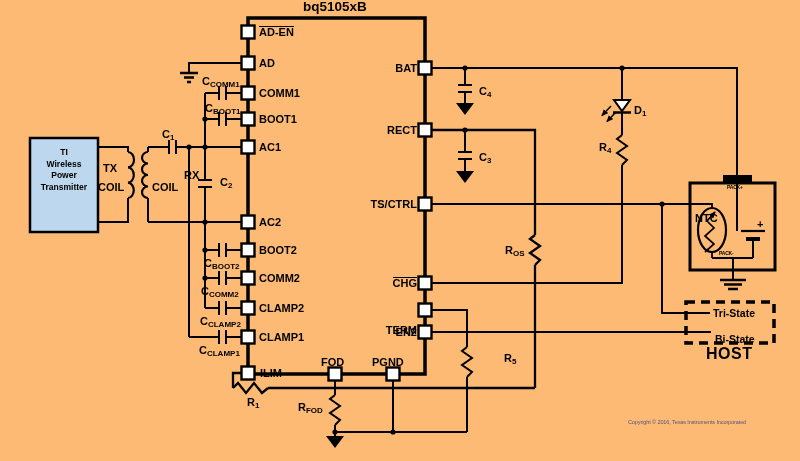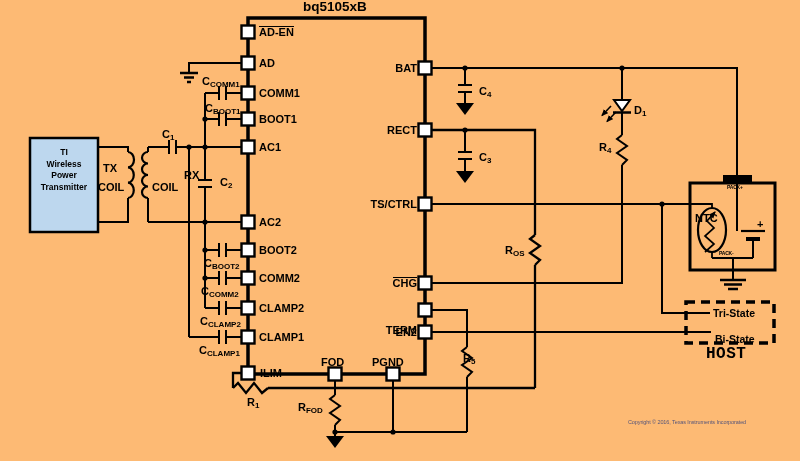--- a/index.html
+++ b/index.html
@@ -209,21 +209,21 @@
   <div class="lbl" style="left:220px;top:176px;"><span>C</span><sub>2</sub></div>
   <div class="lbl" style="left:204px;top:257px;"><span>C</span><sub>BOOT2</sub></div>
   <div class="lbl" style="left:201px;top:285px;"><span>C</span><sub>COMM2</sub></div>
   <div class="lbl" style="left:200px;top:315px;"><span>C</span><sub>CLAMP2</sub></div>
   <div class="lbl" style="left:199px;top:344px;"><span>C</span><sub>CLAMP1</sub></div>
   <div class="lbl" style="left:479px;top:85px;"><span>C</span><sub>4</sub></div>
   <div class="lbl" style="left:479px;top:151px;text-align:right;"><span>C</span><sub>3</sub></div>
   <div class="lbl" style="left:634px;top:104px;"><span>D</span><sub>1</sub></div>
   <div class="lbl" style="left:599px;top:141px;"><span>R</span><sub>4</sub></div>
   <div class="lbl" style="left:505px;top:244px;"><span>R</span><sub>OS</sub></div>
-  <div class="lbl" style="left:463px;top:352px;"><span>R</span><sub>5</sub></div>
+  <div class="lbl" style="left:504px;top:352px;"><span>R</span><sub>5</sub></div>
   <div class="lbl" style="left:247px;top:396px;"><span>R</span><sub>1</sub></div>
   <div class="lbl" style="left:298px;top:401px;"><span>R</span><sub>FOD</sub></div>
 
   <div class="tibox-text">
     <div>TI</div>
     <div>Wireless</div>
     <div>Power</div>
     <div>Transmitter</div>
   </div>
 
@@ -232,17 +232,17 @@
   <div class="lbl" style="left:156px;top:169px;padding-left:28px;">RX</div>
   <div class="lbl" style="left:152px;top:181px;">COIL</div>
 
   <div class="lbl" style="left:695px;top:188px;margin-top:24px;">NTC</div>
   <div class="tiny" style="position:absolute;left:727px;top:184px;">PACK+</div>
   <div class="tiny" style="position:absolute;left:719px;top:250px;">PACK-</div>
   <div class="lbl plus" style="left:757px;top:218px;">+</div>
 
   <div class="lbl statelbl" style="left:713px;top:307px;text-align:right;">Tri-State</div>
   <div class="lbl statelbl" style="left:715px;top:325px;margin-top:8px;">Bi-State</div>
-  <div class="lbl hostlbl" style="left:706px;top:348px;font-family:Liberation Mono, monospace;">HOST</div>
+  <div class="lbl hostlbl" style="left:706px;top:348px;">HOST</div>
 
   <div class="copyright">Copyright © 2016, Texas Instruments Incorporated</div>
 
 </div>
 
 </body></html>

